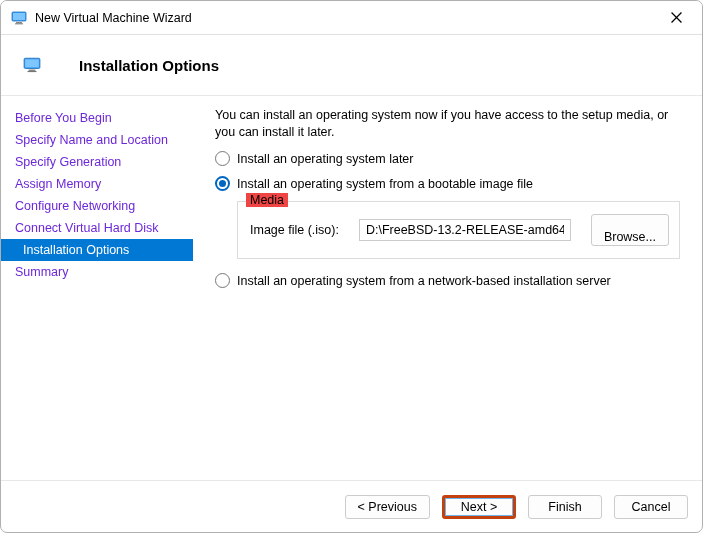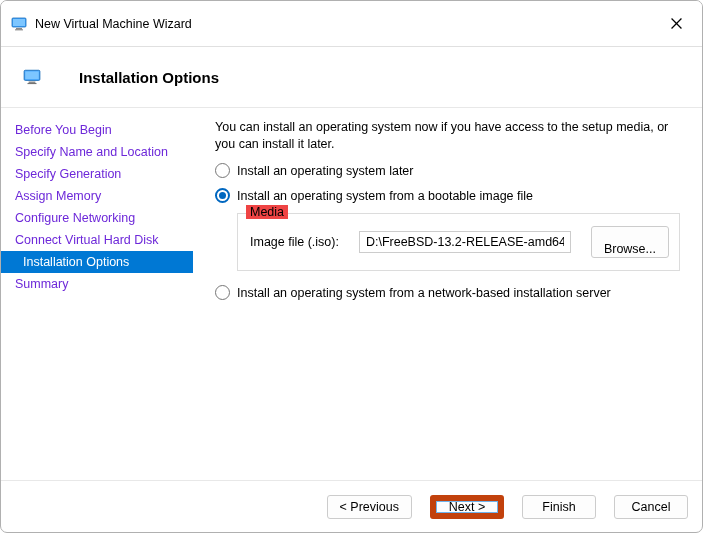--- a/index.html
+++ b/index.html
@@ -7,21 +7,21 @@
   .window {
     width: 703px; height: 533px;
     background: #fff;
     border: 1px solid #b0b0b0;
     border-radius: 7px;
     display: flex; flex-direction: column;
     position: relative;
     overflow: hidden;
   }
   .titlebar {
-    height: 46px;
+    height: 34px;
     display: flex; align-items: center;
     padding: 0 4px 0 10px;
     border-bottom: 1px solid #e0e0e0;
     background: #ffffff;
   }
   .titlebar .appicon { width: 16px; height: 16px; margin-right: 8px; }
   .titlebar .title { font-size: 12.5px; color: #000; flex: 1; }
   .titlebar .close {
     width: 44px; height: 100%;
     display: flex; align-items: center; justify-content: center;
@@ -126,34 +126,34 @@
     font-size: 12.5px;
     cursor: pointer;
   }
   .footer {
     height: 52px;
     border-top: 1px solid #e8e8e8;
     display: flex;
     align-items: center;
     justify-content: flex-end;
     padding: 0 14px;
-    gap: 18px;
+    gap: 12px;
   }
   .btn {
     min-width: 74px; height: 24px;
     padding: 0 12px;
     border: 1px solid #ccc;
     border-radius: 3px;
     background: #fdfdfd;
     font-size: 12.5px;
     cursor: pointer;
     display: inline-flex; align-items: center; justify-content: center;
   }
   .btn.primary {
-    border: 6px solid #c2410c;
+    border: 3px solid #c2410c;
     box-shadow: inset 0 0 0 1px #6fb3ec;
   }
   .monitor-icon {
     display: inline-block;
   }
 </style>
 </head>
 <body>
 
 <div class="window">

